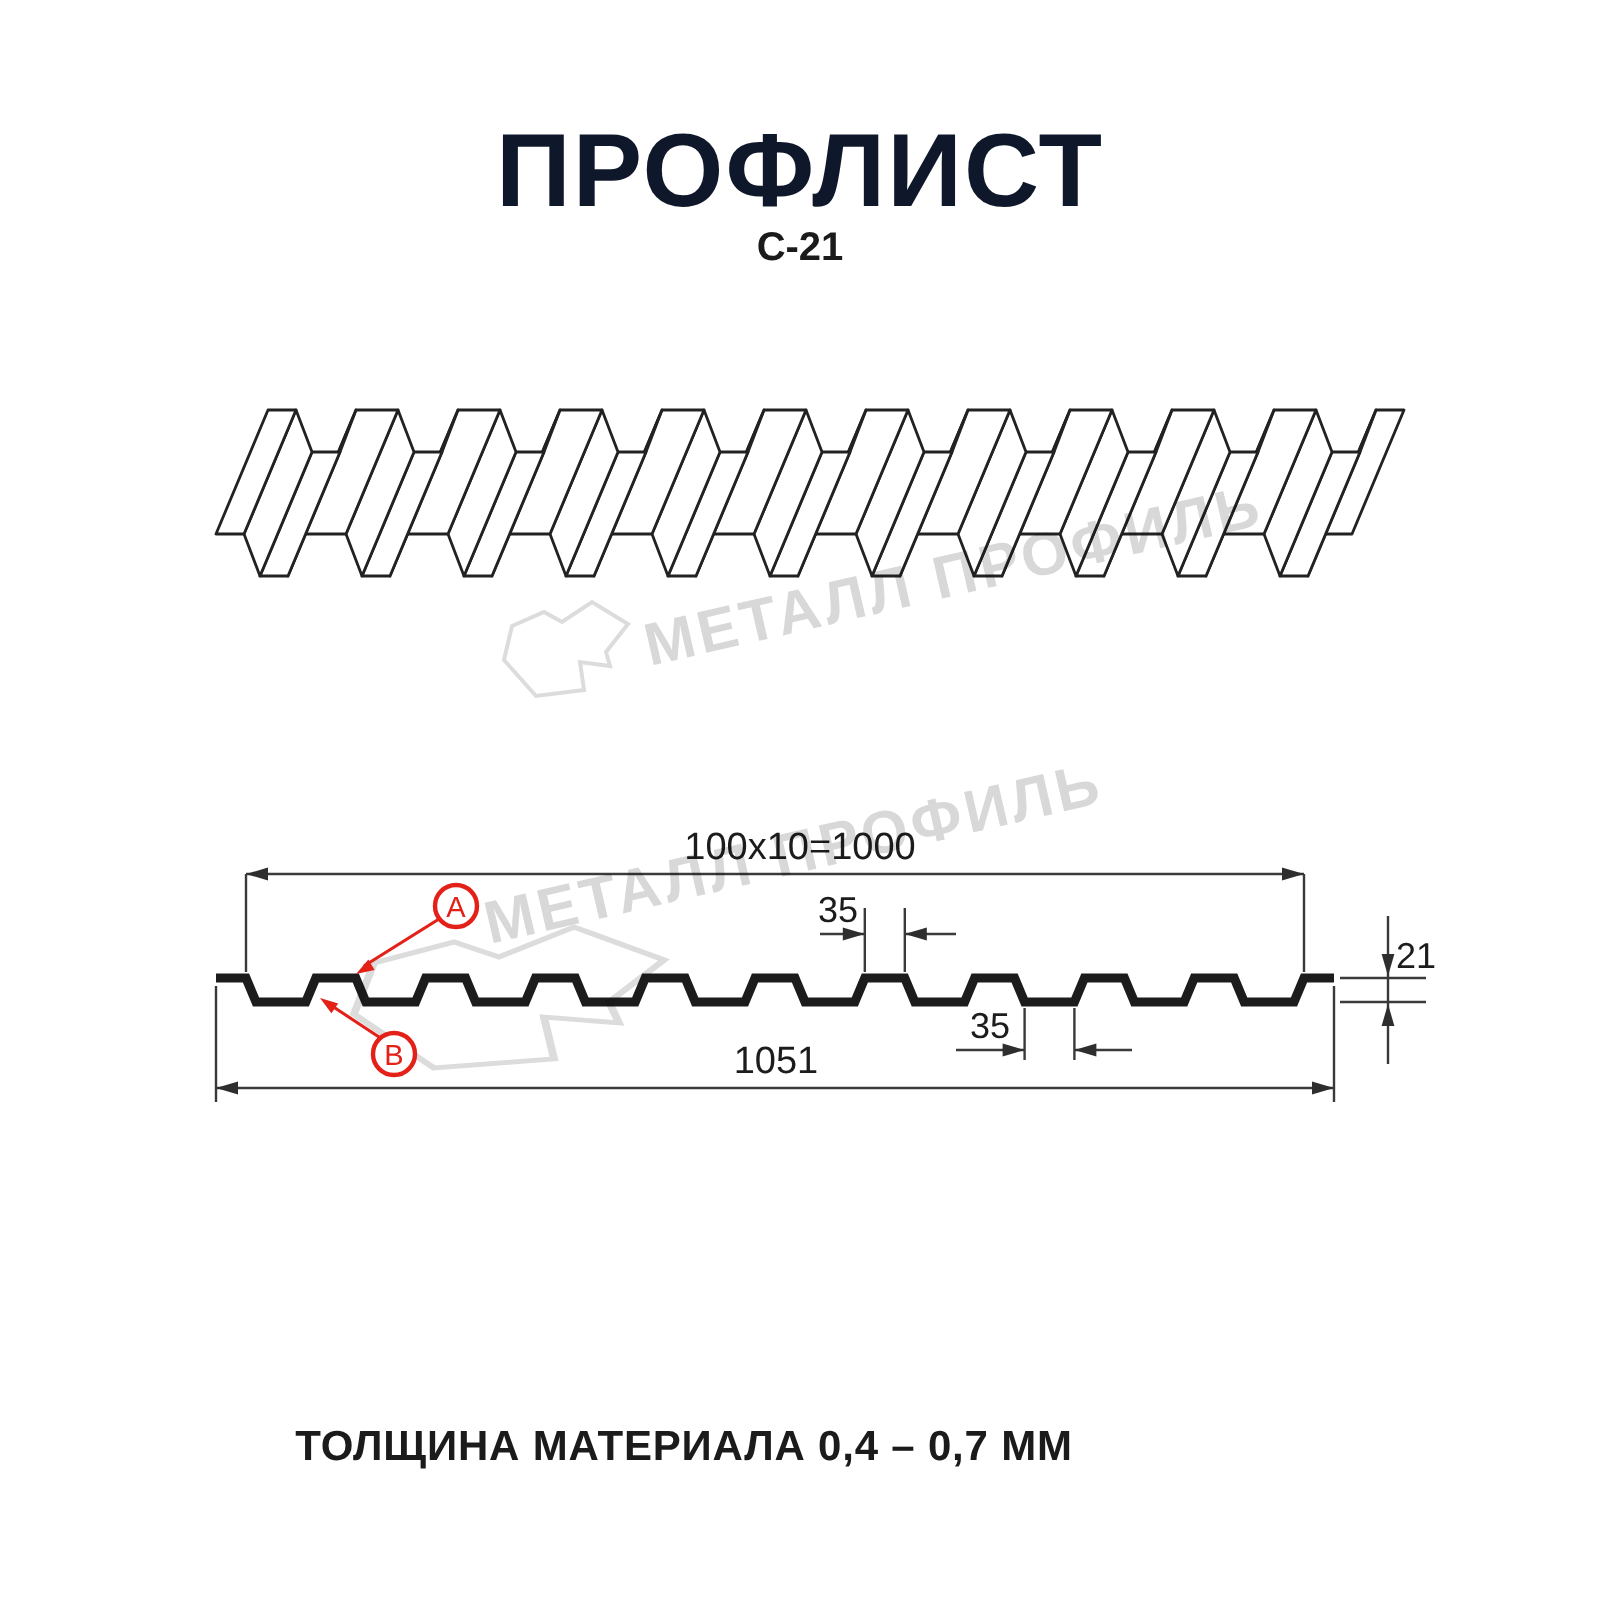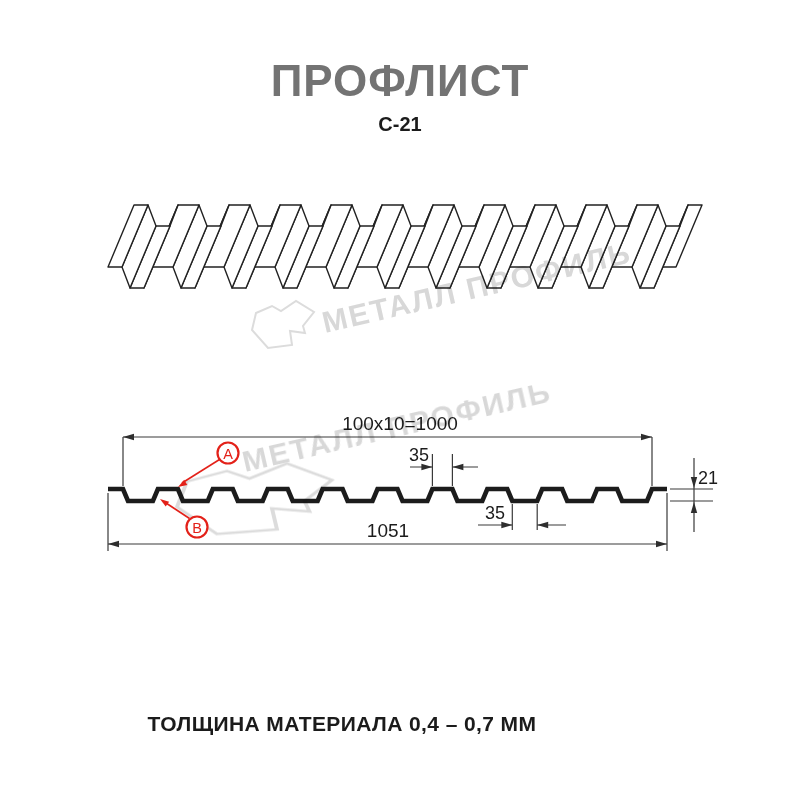--- a/index.html
+++ b/index.html
@@ -2,21 +2,21 @@
 <html><head>
 <meta charset="utf-8">
 <style>
   html,body{margin:0;padding:0;}
   body{
     width:800px;height:800px;background:#ffffff;position:relative;overflow:hidden;
     font-family:"Liberation Sans", sans-serif;
   }
   .title{
     position:absolute;left:0;top:56px;width:800px;text-align:center;
-    font-size:44px;font-weight:800;letter-spacing:1px;color:#737373;
+    font-size:52px;font-weight:800;letter-spacing:1px;color:#0f172a;
   }
   .subtitle{
     position:absolute;left:0;top:113px;width:800px;text-align:center;
     font-size:20px;font-weight:600;color:#1b1b1b;
   }
   .footer-note{
     position:absolute;left:0;top:712px;width:684px;text-align:center;
     font-size:21px;font-weight:600;letter-spacing:.4px;color:#1b1b1b;
   }
   svg{position:absolute;left:0;top:0;}

